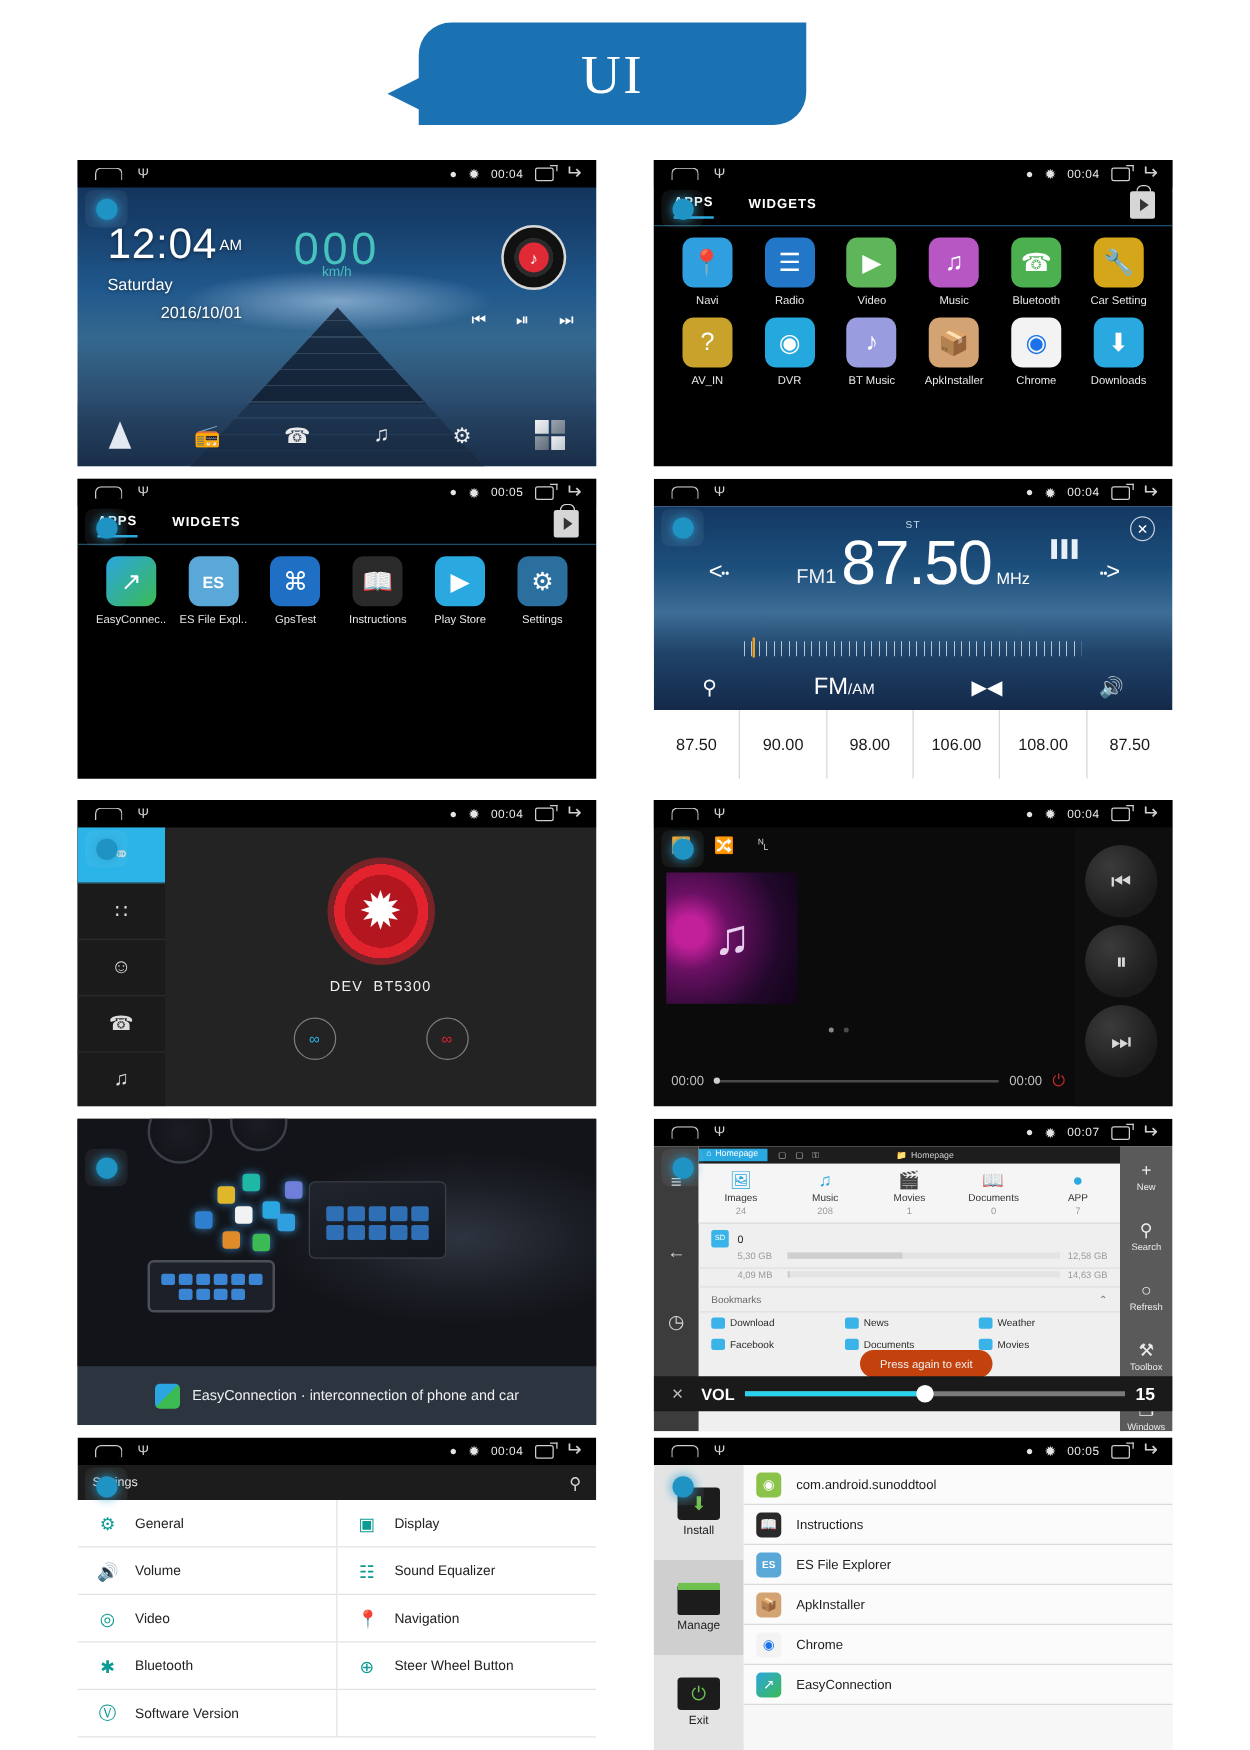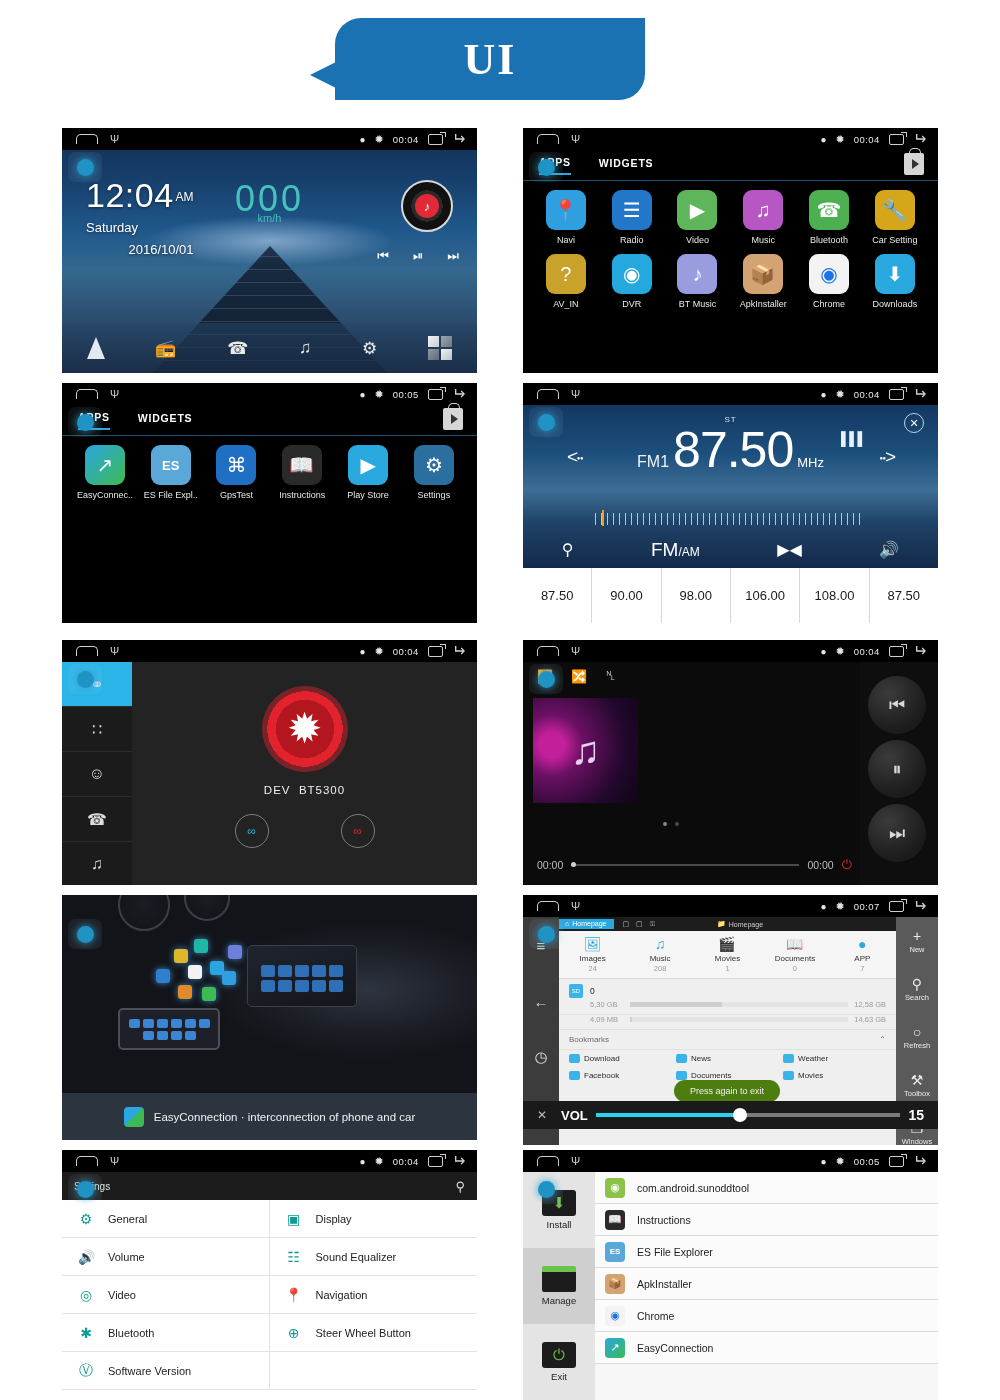--- a/index.html
+++ b/index.html
@@ -13,21 +13,21 @@
 
   
   .banner-wrap { position:absolute; left:0; top:0; width:1000px; height:120px; }
   .banner {
     position:absolute; left:335px; top:18px; width:310px; height:82px;
     background:#1b72b3;
     border-top-left-radius:26px; border-bottom-right-radius:26px;
     display:flex; align-items:center; justify-content:center;
   }
   .banner-text {
-    color:#fff; font-family:"Liberation Serif", serif; font-size:44px; letter-spacing:2px;font-weight:bold;
+    color:#fff; font-family:"Liberation Serif", serif; font-size:44px; letter-spacing:2px;
   }
   .banner-tail {
     position:absolute; left:310px; top:62px; width:0; height:0;
     border-top:13px solid transparent; border-bottom:13px solid transparent;
     border-right:26px solid #1b72b3;
   }
 
   
   .grid { position:absolute; left:0; top:0; width:1000px; height:1400px; }
   .scr { position:absolute; overflow:hidden; background:#000; }
@@ -296,22 +296,22 @@
   .fx-vol-line { display:flex; align-items:center; gap:6px; padding:0 10px 5px 31px; border-bottom:1px solid #e0e0e0; }
   .fx-used { font-size:7.5px; color:#9a9a9a; min-width:34px; }
   .fx-prog { flex:1; height:5px; background:#e4e4e4; position:relative; }
   .fx-prog i { position:absolute; left:0; top:0; height:100%; background:#cfcfcf; }
   .fx-total { font-size:7.5px; color:#9a9a9a; }
   .fx-sec { height:20px; display:flex; align-items:center; justify-content:space-between; padding:0 10px; font-size:8px; color:#6a6a6a; border-bottom:1px solid #e0e0e0; }
   .fx-book { display:flex; padding:4px 10px; gap:4px; font-size:8px; color:#2a2a2a; }
   .fx-book span { display:flex; align-items:center; gap:4px; flex:1; }
   .fx-bi { width:11px; height:9px; border-radius:2px; background:#39b3e8; }
   .fx-toast {
-    position:absolute; left:151px; top:185px; padding:6px 16px; border-radius:14px;
-    background:#4d7c0f; color:#efefef; font-size:9px;
+    position:absolute; left:165px; top:185px; padding:6px 16px; border-radius:14px;
+    background:#c2410c; color:#efefef; font-size:9px;
   }
   .fx-volbar {
     position:absolute; left:0; bottom:16px; width:100%; height:28px; background:#1a1a1a;
     display:flex; align-items:center; gap:8px; padding:0 8px;
   }
   .fx-volx { color:#bdbdbd; font-size:12px; width:22px; text-align:center; }
   .fx-vollabel { color:#fff; font-size:13px; font-weight:bold; }
   .fx-volslider { flex:1; height:4px; background:#7a7a7a; position:relative; }
   .fx-volslider .fill { position:absolute; left:0; top:0; height:100%; background:#2ad2f0; width:46%; }
   .fx-volslider .knob { position:absolute; left:45%; top:-5px; width:14px; height:14px; border-radius:50%; background:#fff; }

